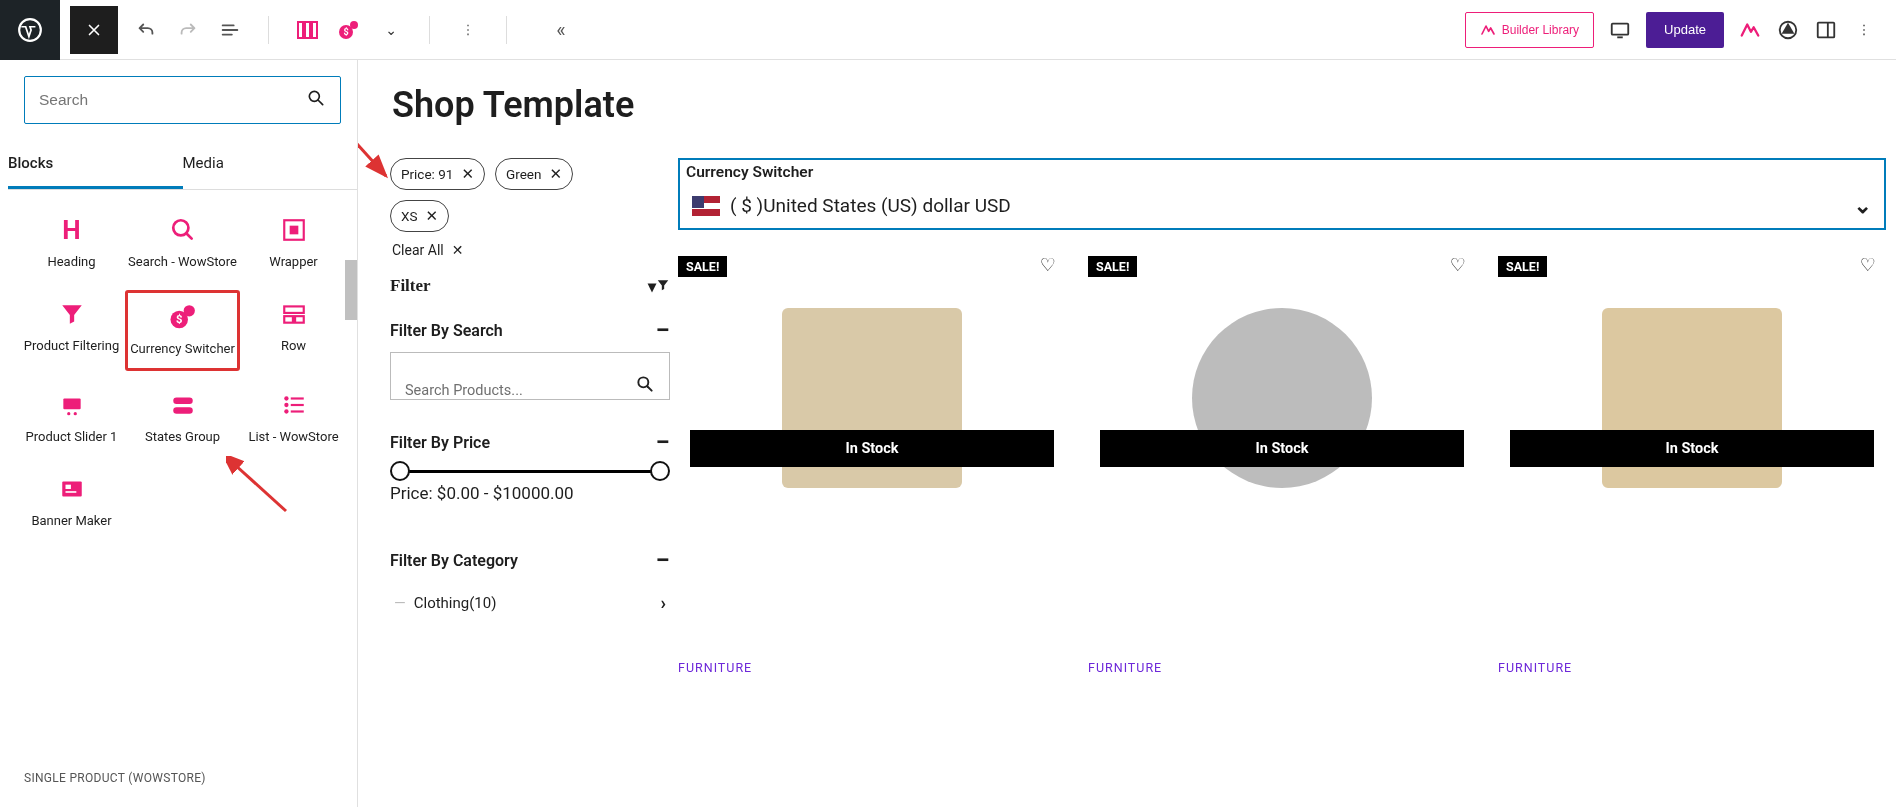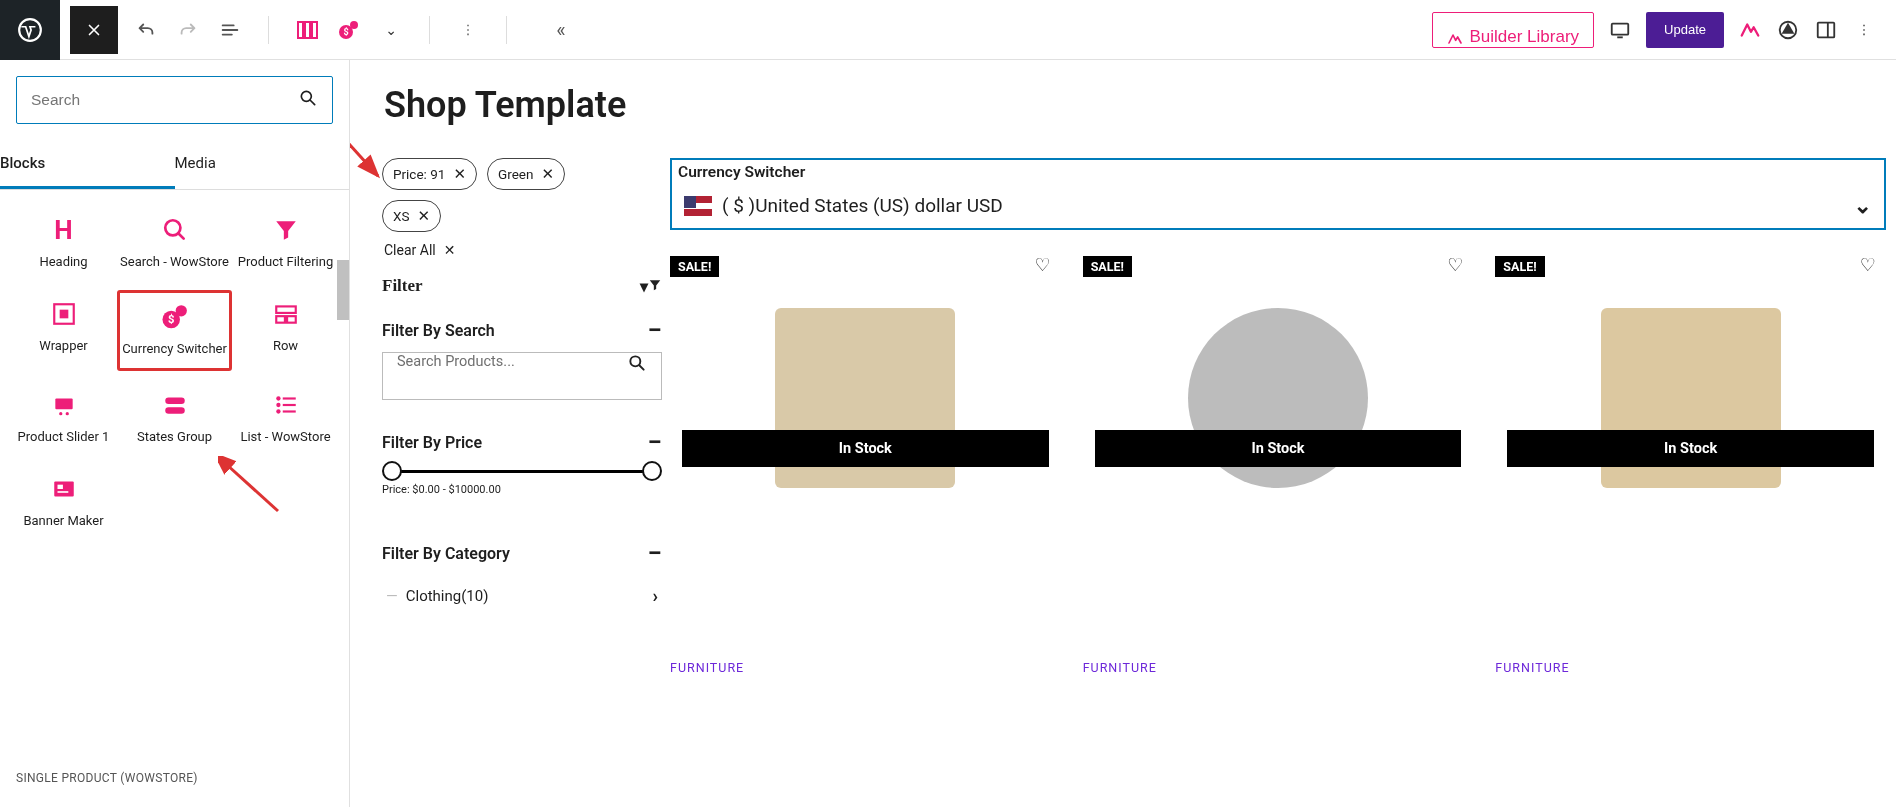--- a/index.html
+++ b/index.html
@@ -8,27 +8,27 @@
   
   .topbar { display: flex; align-items: center; height: 60px; border-bottom: 1px solid #e0e0e0; }
   .wp-logo { width: 60px; height: 60px; background: #1d2327; display: flex; align-items: center; justify-content: center; color: #fff; }
   .close-btn { width: 48px; height: 48px; margin-left: 10px; background: #1e1e1e; color: #fff; display:flex;align-items:center;justify-content:center; }
   .toolbar-icons { display: flex; align-items: center; gap: 18px; padding: 0 16px; }
   .tb-icon { width: 24px; height: 24px; display:flex;align-items:center;justify-content:center; color:#555; }
   .tb-icon.pink { color: #ed1e79; }
   .tb-sep { width:1px; height:28px; background:#ddd; margin:0 8px; }
   .tb-chev { font-size: 14px; color:#333; }
   .topbar-right { margin-left: auto; display:flex; align-items:center; gap:14px; padding-right: 20px; }
-  .builder-btn { border: 1px solid #ed1e79; color:#ed1e79; background:#fff; height:36px; padding:0 14px; display:flex;align-items:flex-end;gap:6px; font-size:17px; font-weight:500; border-radius:2px;}
+  .builder-btn { border: 1px solid #ed1e79; color:#ed1e79; background:#fff; height:36px; padding:0 14px; display:flex;align-items:center;gap:6px; font-size:12px; font-weight:500; border-radius:2px;}
   .update-btn { background:#4c1d95; color:#fff; border:none; height:36px; padding:0 18px; font-size:13px; border-radius:2px;}
   .rt-icon { width:24px; height:24px; display:flex;align-items:center;justify-content:center; color:#333;}
 
   
   .workspace { display:flex; height: calc(100% - 60px); }
-  .sidebar { width: 350px; border-right: 1px solid #e0e0e0; display:flex; flex-direction:column; position:relative; }
+  .sidebar { width: 350px; border-right: 1px solid #e0e0e0; display:flex; flex-direction:column; position:relative;margin-left:8px; }
   .scrollbar-gutter { position:absolute; right:0; top:200px; width:12px; height:60px; background:#c0c0c0;}
   .search-wrap { padding: 16px; }
   .search-box { width: 100%; height: 48px; border:1.5px solid #007cba; border-radius:2px; display:flex; align-items:center; padding:0 14px;}
   .search-box input { flex:1; border:none; outline:none; font-size:15.5px; }
   .search-box .mag { font-size:18px; }
   .side-tabs { display:flex; border-bottom:1px solid #ddd; }
   .side-tab { flex:1; text-align:left; padding:14px 0; font-size:15px; color:#1e1e1e; }
   .side-tab.active { border-bottom: 3px solid #007cba; font-weight:500;}
   .blocks-grid { display:grid; grid-template-columns: repeat(3, 1fr); row-gap: 28px; padding: 24px 8px 8px 8px; }
   .block-item { display:flex; flex-direction:column; align-items:center; gap:8px; font-size:13px; text-align:center; line-height:1.25; }
@@ -44,26 +44,26 @@
   .filter-col { width: 300px; padding: 14px 8px 0 12px; }
   .chip-row { display:flex; flex-wrap:wrap; gap:10px; margin-bottom:10px;}
   .chip { border:1px solid #444; border-radius:18px; height:32px; display:inline-flex; align-items:center; padding:0 10px; font-size:13.5px; gap:8px;}
   .chip .x { font-size:15px; }
   .clear-all { display:flex; align-items:center; gap:8px; font-size:14px; margin: 8px 0 18px 2px; color:#1e1e1e;}
 
   .filter-header { display:flex; align-items:center; justify-content:space-between; font-weight:700; font-size:17px; margin-bottom:14px;}
   .filter-header .funnel { font-size:16px; }
   .f-section { border-top:1px solid rgba(0,0,0,0); padding: 10px 0 22px 0; }
   .f-title { display:flex; align-items:center; justify-content:space-between; font-weight:600; font-size:16px; margin-bottom:12px;}
-  .search-products { border:1px solid #bbb; height:48px; display:flex; align-items:flex-start; padding:0 14px; font-size:14.5px; color:#707070;}
+  .search-products { border:1px solid #bbb; height:48px; display:flex; align-items:flex-end; padding:0 14px; font-size:14.5px; color:#707070;}
   .search-products .mag { margin-left:auto; font-size:20px; color:#222;}
   .price-track { position:relative; height:3px; background:#000; margin: 18px 8px 10px 8px; border-radius:2px;}
   .price-track .knob { position:absolute; top:-9px; width:20px; height:20px; border:2px solid #111; background:#fff; border-radius:50%; }
   .price-track .k1{ left:-8px;} .price-track .k2{ right:-8px;}
-  .price-label { font-size:11px; margin-top:6px;}
+  .price-label { font-size:17px; margin-top:6px;}
   .cat-row { display:flex; align-items:center; justify-content:space-between; padding: 10px 4px; font-size:15px;}
   .cat-row .dash { color:#bbb; margin-right:8px;}
   .cat-row .chev { font-size:18px; font-weight:700;}
 
   .products-col { flex:1; padding-top: 14px; }
 
   
   .currency-block { border: 2px solid #007cba; margin: 0 10px 18px 0; position:relative;}
   .currency-title { font-weight:600; font-size:15.5px; padding: 3px 6px 6px 6px;}
   .currency-field { display:flex; align-items:center; gap:10px; padding: 6px 12px 10px 12px; font-size:19px;}
@@ -199,33 +199,33 @@
             <svg width="26" height="26" viewBox="0 0 24 24">
               <circle cx="10" cy="10" r="7" stroke="#ed1e79" stroke-width="2.5" fill="none"></circle>
               <path d="M15 15l5 5" stroke="#ed1e79" stroke-width="2.5" stroke-linecap="round"></path>
             </svg>
           </div>
         <span>Search - WowStore</span>
       </div>
       <div class="block-item">
         <div class="block-icon">
             <svg width="26" height="26" viewBox="0 0 24 24">
-              <path d="M3 4h18l-7 9v6l-4 2v-8z" fill="#ed1e79"></path>
-            </svg>
-          </div>
-        <span>Product Filtering</span>
-      </div>
-      <div class="block-item">
-        <div class="block-icon">
-            <svg width="26" height="26" viewBox="0 0 24 24">
               <rect x="3" y="3" width="18" height="18" stroke="#ed1e79" stroke-width="2" fill="none"></rect>
               <rect x="8" y="8" width="8" height="8" fill="#ed1e79"></rect>
             </svg>
           </div>
         <span>Wrapper</span>
+      </div>
+      <div class="block-item">
+        <div class="block-icon">
+            <svg width="26" height="26" viewBox="0 0 24 24">
+              <path d="M3 4h18l-7 9v6l-4 2v-8z" fill="#ed1e79"></path>
+            </svg>
+          </div>
+        <span>Product Filtering</span>
       </div>
       <div class="block-item highlight">
         <div class="block-icon">
             <svg width="30" height="30" viewBox="0 0 24 24">
               <circle cx="9" cy="14" r="7" fill="#ed1e79"></circle>
               <text x="9" y="17" text-anchor="middle" fill="#fff" font-size="9" font-weight="700">$</text>
               <circle cx="17" cy="7" r="4.5" fill="#ed1e79"></circle>
             </svg>
           </div>
         <span>Currency Switcher</span>

